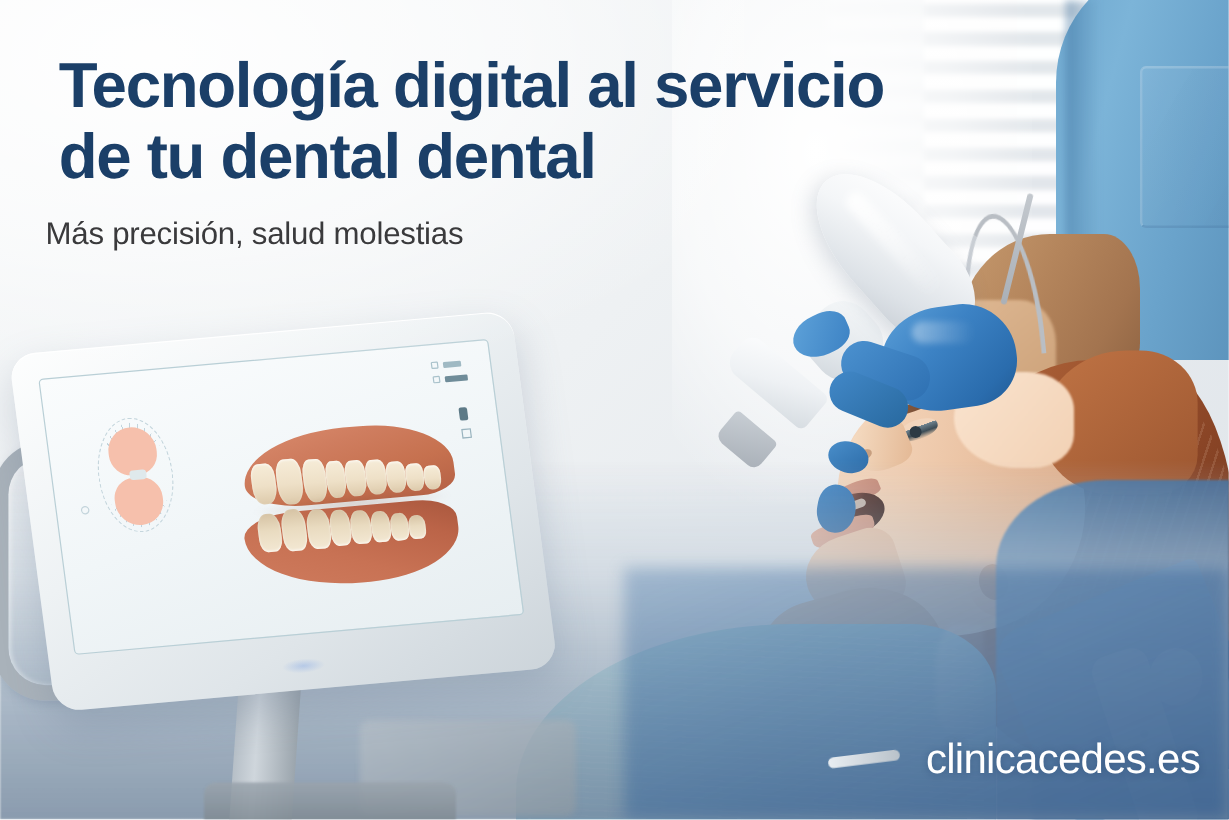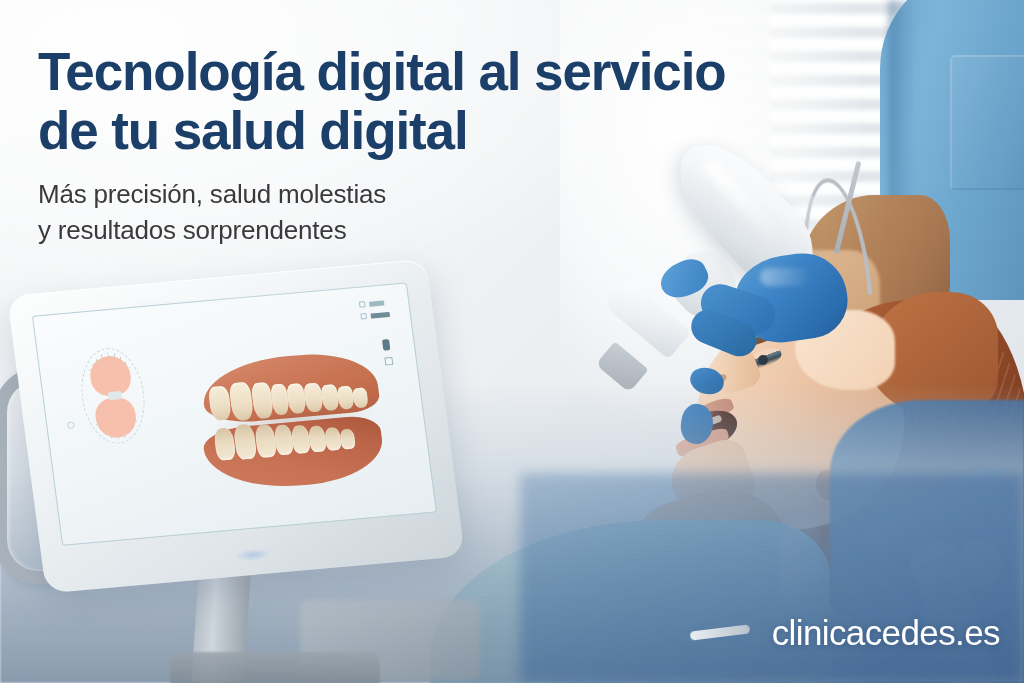--- a/index.html
+++ b/index.html
@@ -471,20 +471,21 @@
 
   
   .copy { position: absolute; left: 38px; top: 42px; width: 800px; }
   .headline {
     color: #1b3f68;
     font-size: 53px;
     font-weight: bold;
     line-height: 1.12;
     letter-spacing: -1.1px;
     text-shadow: 0 1px 2px rgba(255,255,255,.6);
+    margin-left: 11px;
   }
   .subhead {
     margin-top: 16px;
     color: #3a3a3c;
     font-size: 26px;
     font-weight: normal;
     line-height: 1.38;
     letter-spacing: -.2px;
     text-shadow: 0 1px 2px rgba(255,255,255,.55);
   }
@@ -625,22 +626,21 @@
       </div>
       <div class="mon-power"></div>
     </div>
 
     <div class="light-wash"></div>
   </div>
 
   <div class="copy">
     <div class="headline">
       <div>Tecnología digital al servicio</div>
-      <div>de tu salud digital</div>
+      <div>de tu dental dental</div>
     </div>
     <div class="subhead">
       <div>Más precisión, salud molestias</div>
-      <div>y resultados sorprendentes</div>
     </div>
   </div>
 
   <div class="watermark">clinicacedes.es</div>
 </div>
 
 </body></html>

